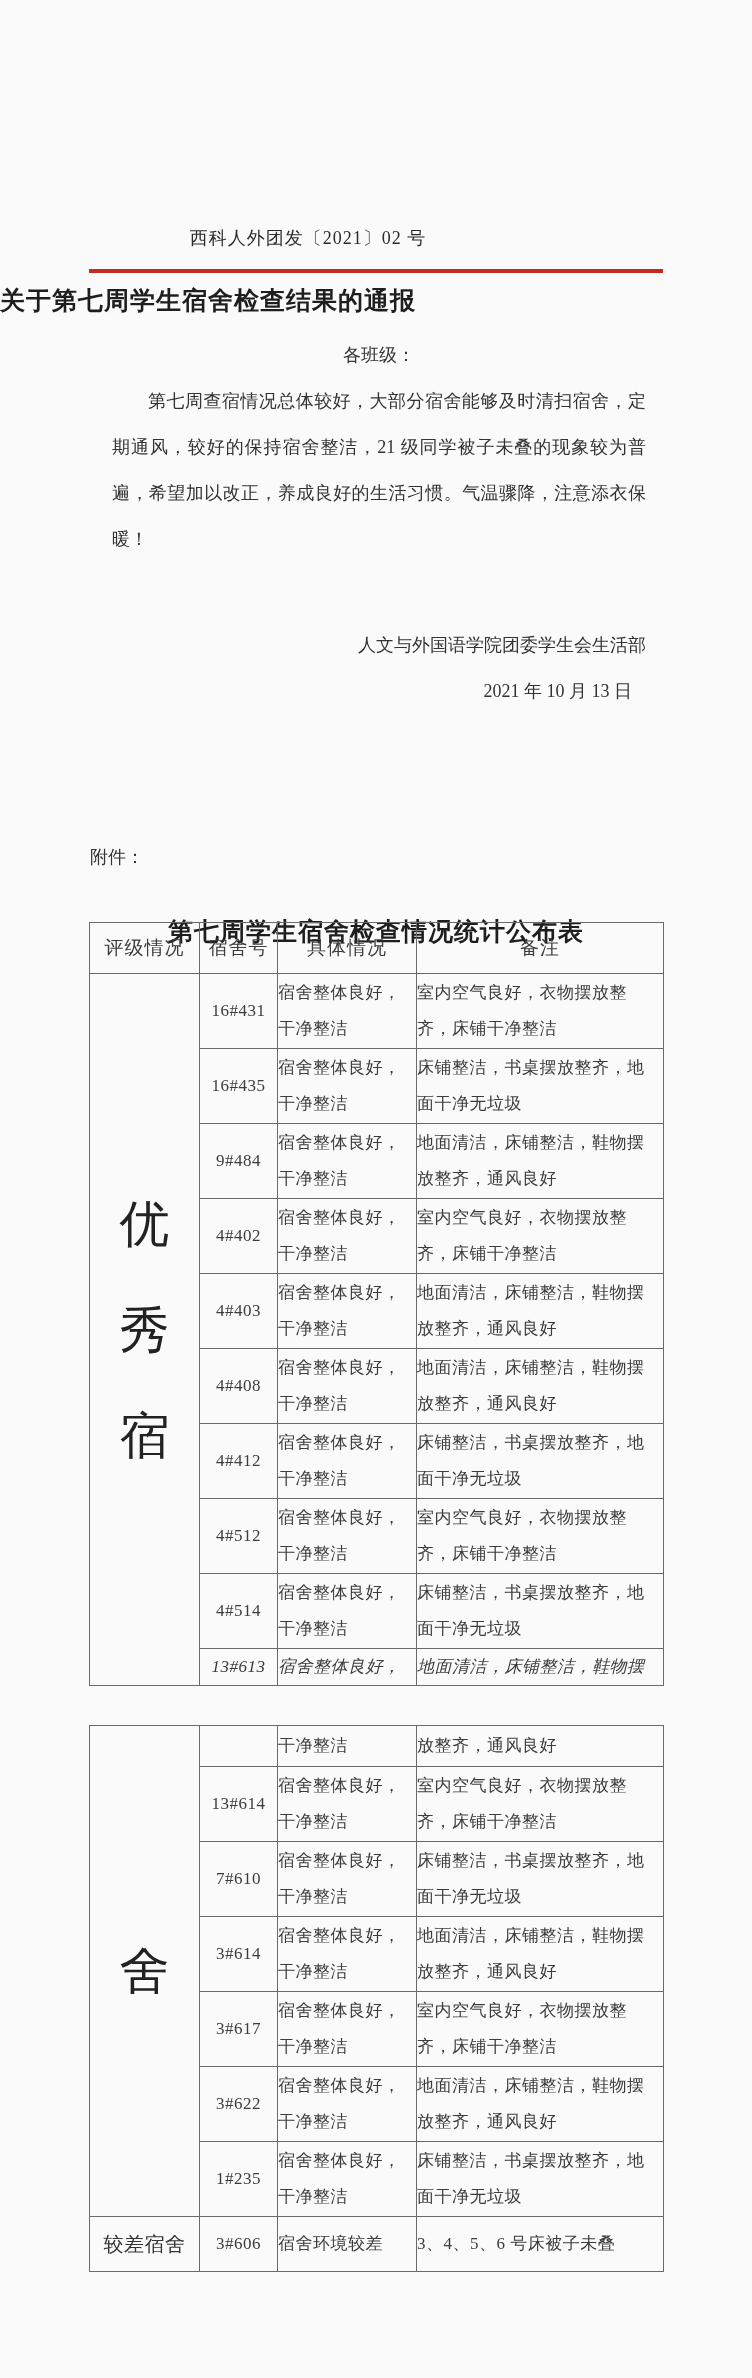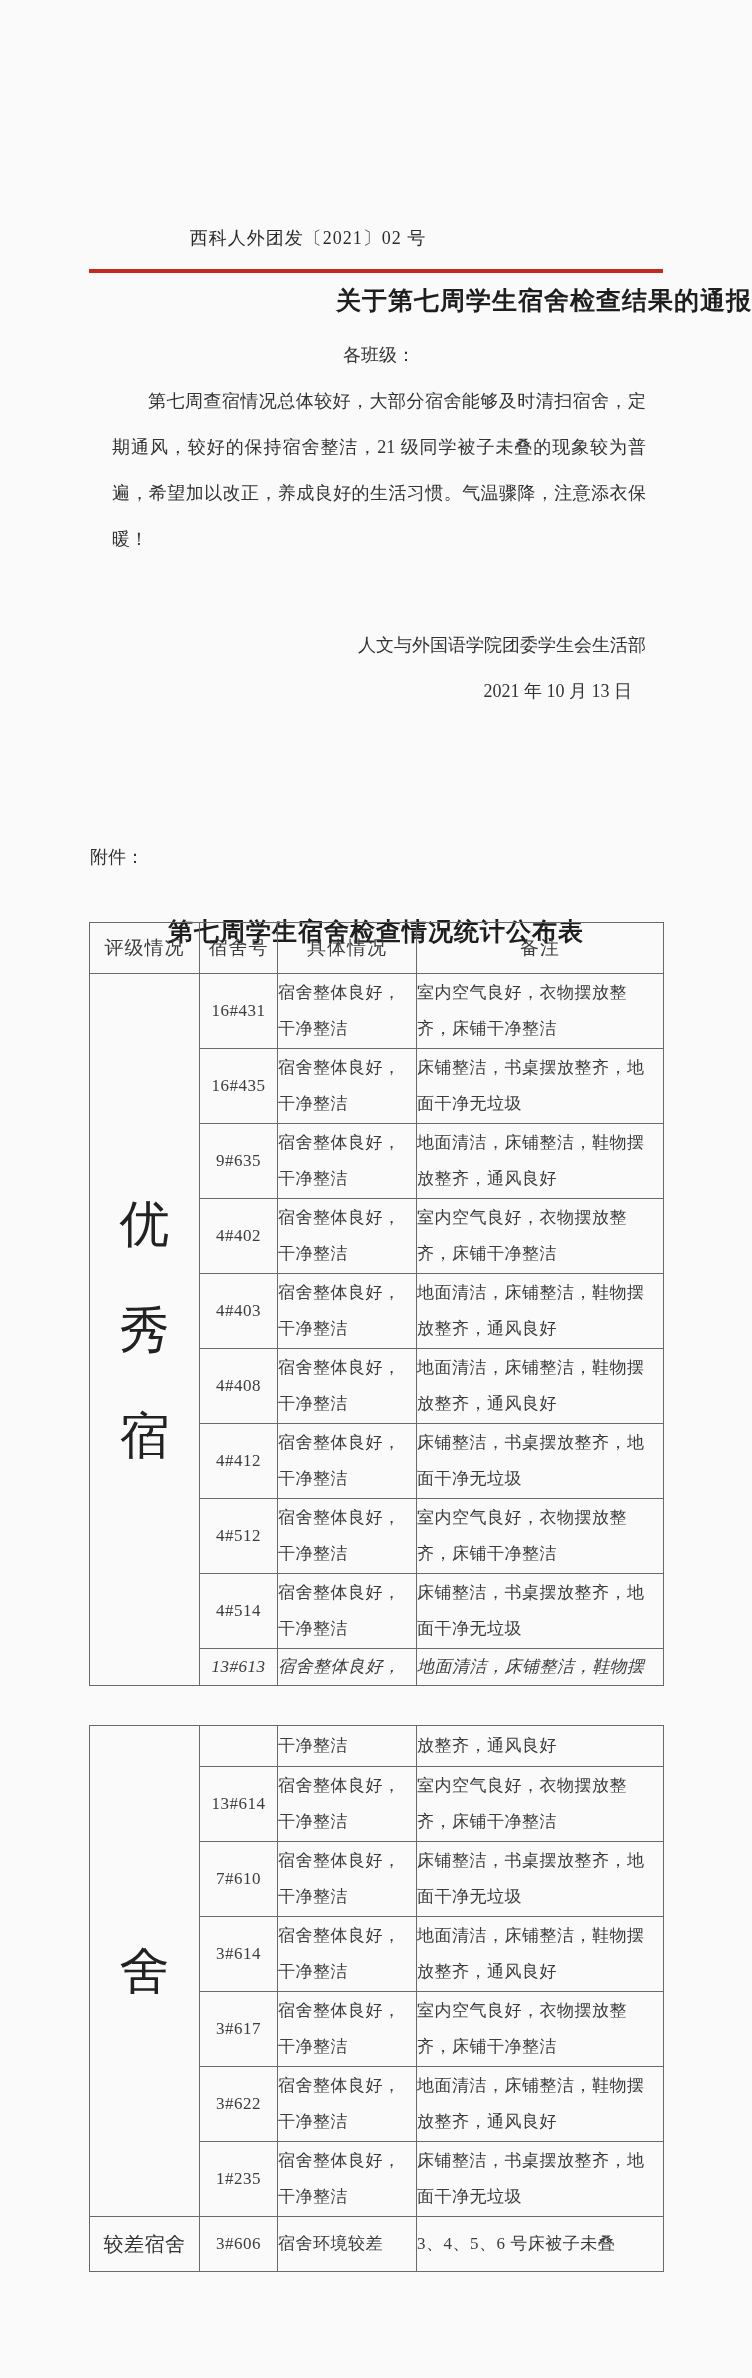--- a/index.html
+++ b/index.html
@@ -8,21 +8,21 @@
     background:#fbfafa;color:#2e2e2e;overflow:hidden;
     font-family:"Liberation Serif","DejaVu Serif",serif;
   }
   
   .org-header{position:absolute;top:64px;left:0;width:752px;text-align:center;
     color:#d7281d;font-weight:bold;font-size:45px;line-height:60px;letter-spacing:2px;}
   .doc-number{position:absolute;top:226px;left:0;width:616px;text-align:center;
     font-size:18px;letter-spacing:1px;color:#2b2b2b;}
   .red-rule{position:absolute;top:269px;left:89px;width:574px;height:4px;background:#c32a20;}
   
-  .notice-title{position:absolute;top:284px;left:0;width:752px;margin:0;text-align:right;
+  .notice-title{position:absolute;top:284px;left:0;width:752px;margin:0;text-align:left;
     font-size:25px;font-weight:bold;color:#1e1e1e;letter-spacing:1px;}
   .body-text{position:absolute;top:332px;left:112px;width:534px;
     font-size:18px;line-height:46px;color:#333;}
   .salutation{text-align:center;}
   .para{margin:0;text-indent:2em;text-align:justify;}
   .attach-note{margin-top:14px;}
   .signer{margin-top:60px;text-align:right;}
   .sign-date{text-align:right;padding-right:14px;}
   .attach-label{position:absolute;top:845px;left:90px;font-size:18px;color:#333;}
   .table-title{position:absolute;top:915px;left:0;width:752px;margin:0;text-align:center;
@@ -112,21 +112,21 @@
             <div class="cell-line">宿舍整体良好，</div>
             <div class="cell-line">干净整洁</div>
           </td>
           <td class="text-cell remark-cell">
             <div class="cell-line">床铺整洁，书桌摆放整齐，地</div>
             <div class="cell-line">面干净无垃圾</div>
           </td>
         </tr>
         <tr class="full-row">
           <td class="room-cell">
-            <div class="cell-line">9#635</div>
+            <div class="cell-line">9#484</div>
           </td>
           <td class="text-cell cond-cell">
             <div class="cell-line">宿舍整体良好，</div>
             <div class="cell-line">干净整洁</div>
           </td>
           <td class="text-cell remark-cell">
             <div class="cell-line">地面清洁，床铺整洁，鞋物摆</div>
             <div class="cell-line">放整齐，通风良好</div>
           </td>
         </tr>

